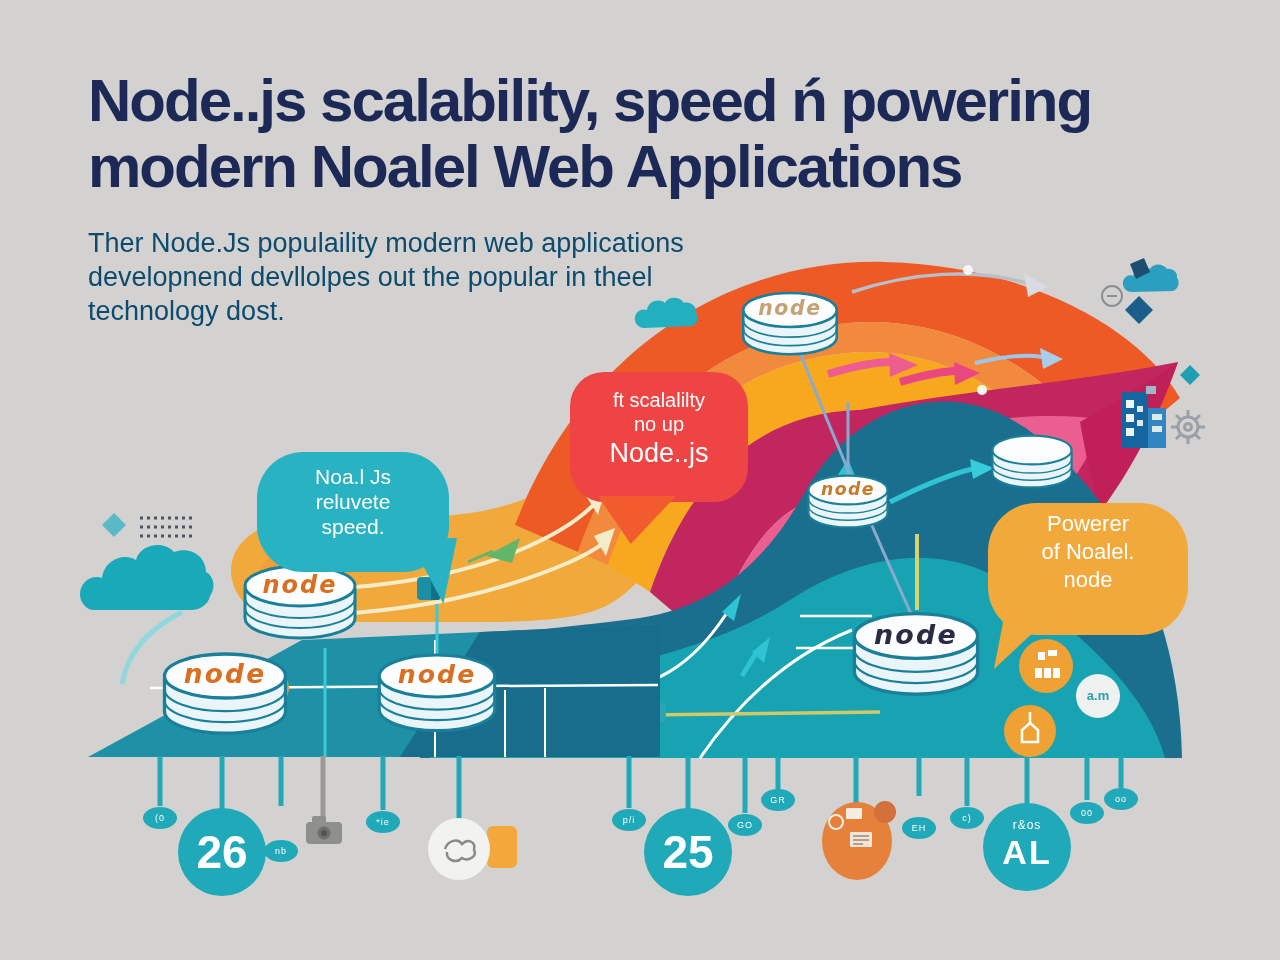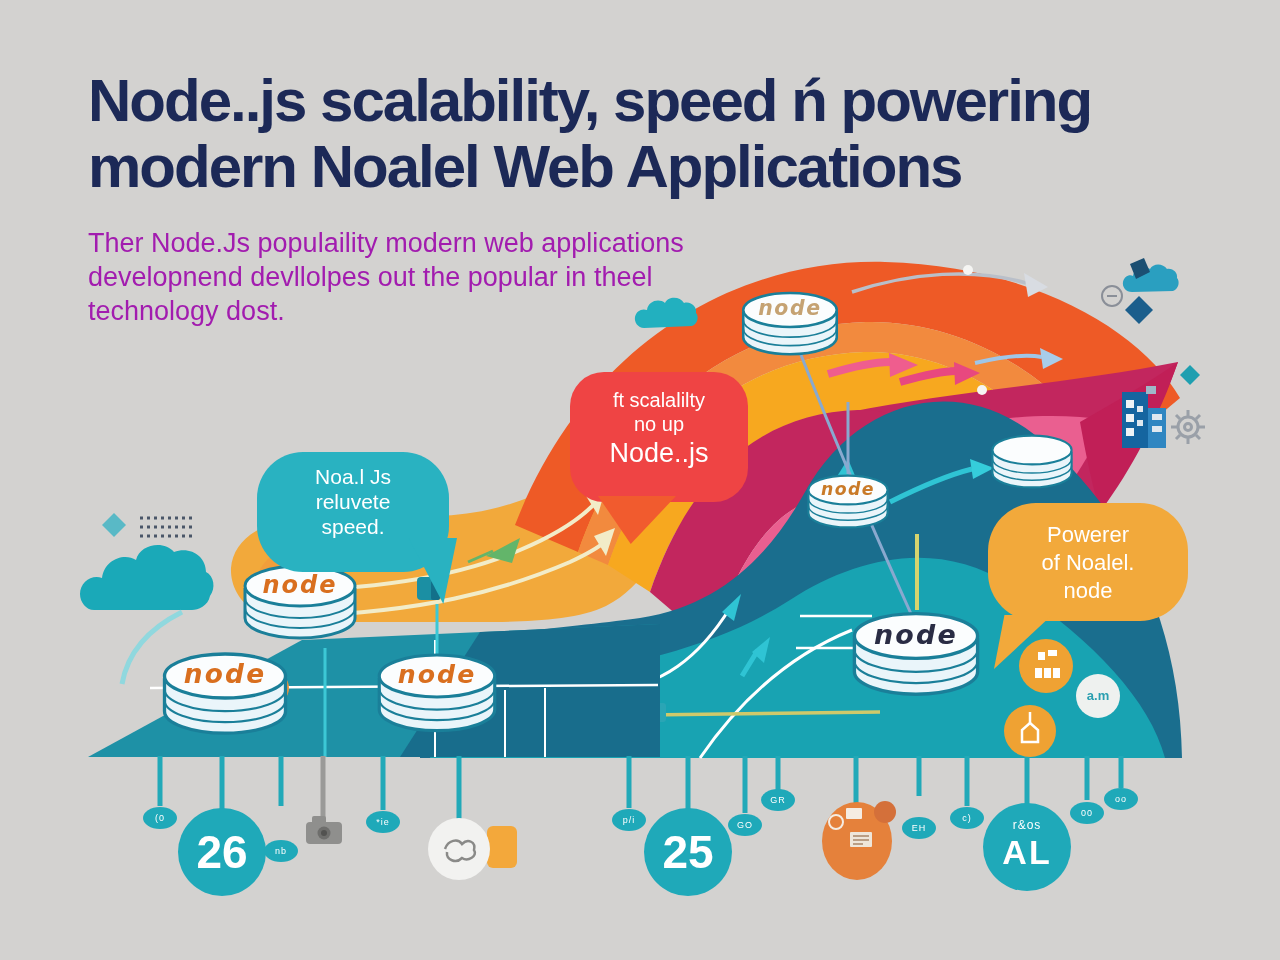--- a/index.html
+++ b/index.html
@@ -1,35 +1,35 @@
 <!DOCTYPE html>
 <html><head>
 <meta charset="utf-8">
 <style>
   html,body{margin:0;padding:0;background:#b9b8b6;}
   .stage{position:relative;width:1280px;height:960px;background:#d3d2d0;overflow:hidden;
          font-family:"Liberation Sans",sans-serif;}
   svg.scene{position:absolute;left:0;top:0;}
   .title{position:absolute;left:88px;top:58px;color:#1c2957;font-weight:800;
          font-size:60px;line-height:66px;letter-spacing:-2px;white-space:nowrap;margin-top:10px;}
-  .subtitle{position:absolute;left:88px;top:226px;color:#a21caf;font-size:27px;
+  .subtitle{position:absolute;left:88px;top:226px;color:#0c4a6e;font-size:27px;
             line-height:34px;font-weight:500;white-space:nowrap;}
   .bubble{position:absolute;color:#fff;text-align:center;box-sizing:border-box;}
   .bubble .tail{position:absolute;}
   .bubble-teal{left:257px;top:452px;width:192px;height:120px;background:#29b2c1;
                border-radius:46px;font-size:21px;line-height:25px;padding-top:12px;}
   .bubble-teal .tail{left:138px;top:86px;width:62px;height:66px;background:#29b2c1;
                clip-path:polygon(22% 0,100% 0,78% 100%);}
   .bubble-orange{left:570px;top:372px;width:178px;height:130px;background:#ef4444;
                border-radius:34px;font-size:20px;line-height:24px;padding-top:16px;}
   .bubble-orange .tail{left:28px;top:124px;width:78px;height:48px;background:#f15b2e;
                clip-path:polygon(0 0,100% 0,42% 100%);}
   .bubble-orange .l3{font-size:27px;line-height:34px;}
-  .bubble-yellow{left:988px;top:503px;width:200px;height:118px;background:#f2a93b;
-               border-radius:48px;font-size:22px;line-height:28px;padding-top:18px;}
+  .bubble-yellow{left:988px;top:503px;width:200px;height:132px;background:#f2a93b;
+               border-radius:48px;font-size:22px;line-height:28px;padding-top:7px;}
   .bubble-yellow .tail{left:6px;top:112px;width:58px;height:54px;background:#f2a93b;
                clip-path:polygon(18% 0,100% 0,0 100%);}
   .big-circle{position:absolute;width:88px;height:88px;border-radius:50%;background:#1fa9b9;
               color:#fff;text-align:center;}
   .big-circle .num{font-size:46px;font-weight:bold;line-height:88px;}
   .circle-al .sub{font-size:12px;padding-top:15px;line-height:15px;letter-spacing:1px;}
   .circle-al .num{font-size:34px;line-height:38px;letter-spacing:2px;}
   .mini{position:absolute;width:34px;height:22px;border-radius:50%;background:#1fa9b9;
         color:#fff;font-size:9px;line-height:22px;text-align:center;letter-spacing:1px;}
   .white-badge{position:absolute;left:1076px;top:674px;width:44px;height:44px;border-radius:50%;

